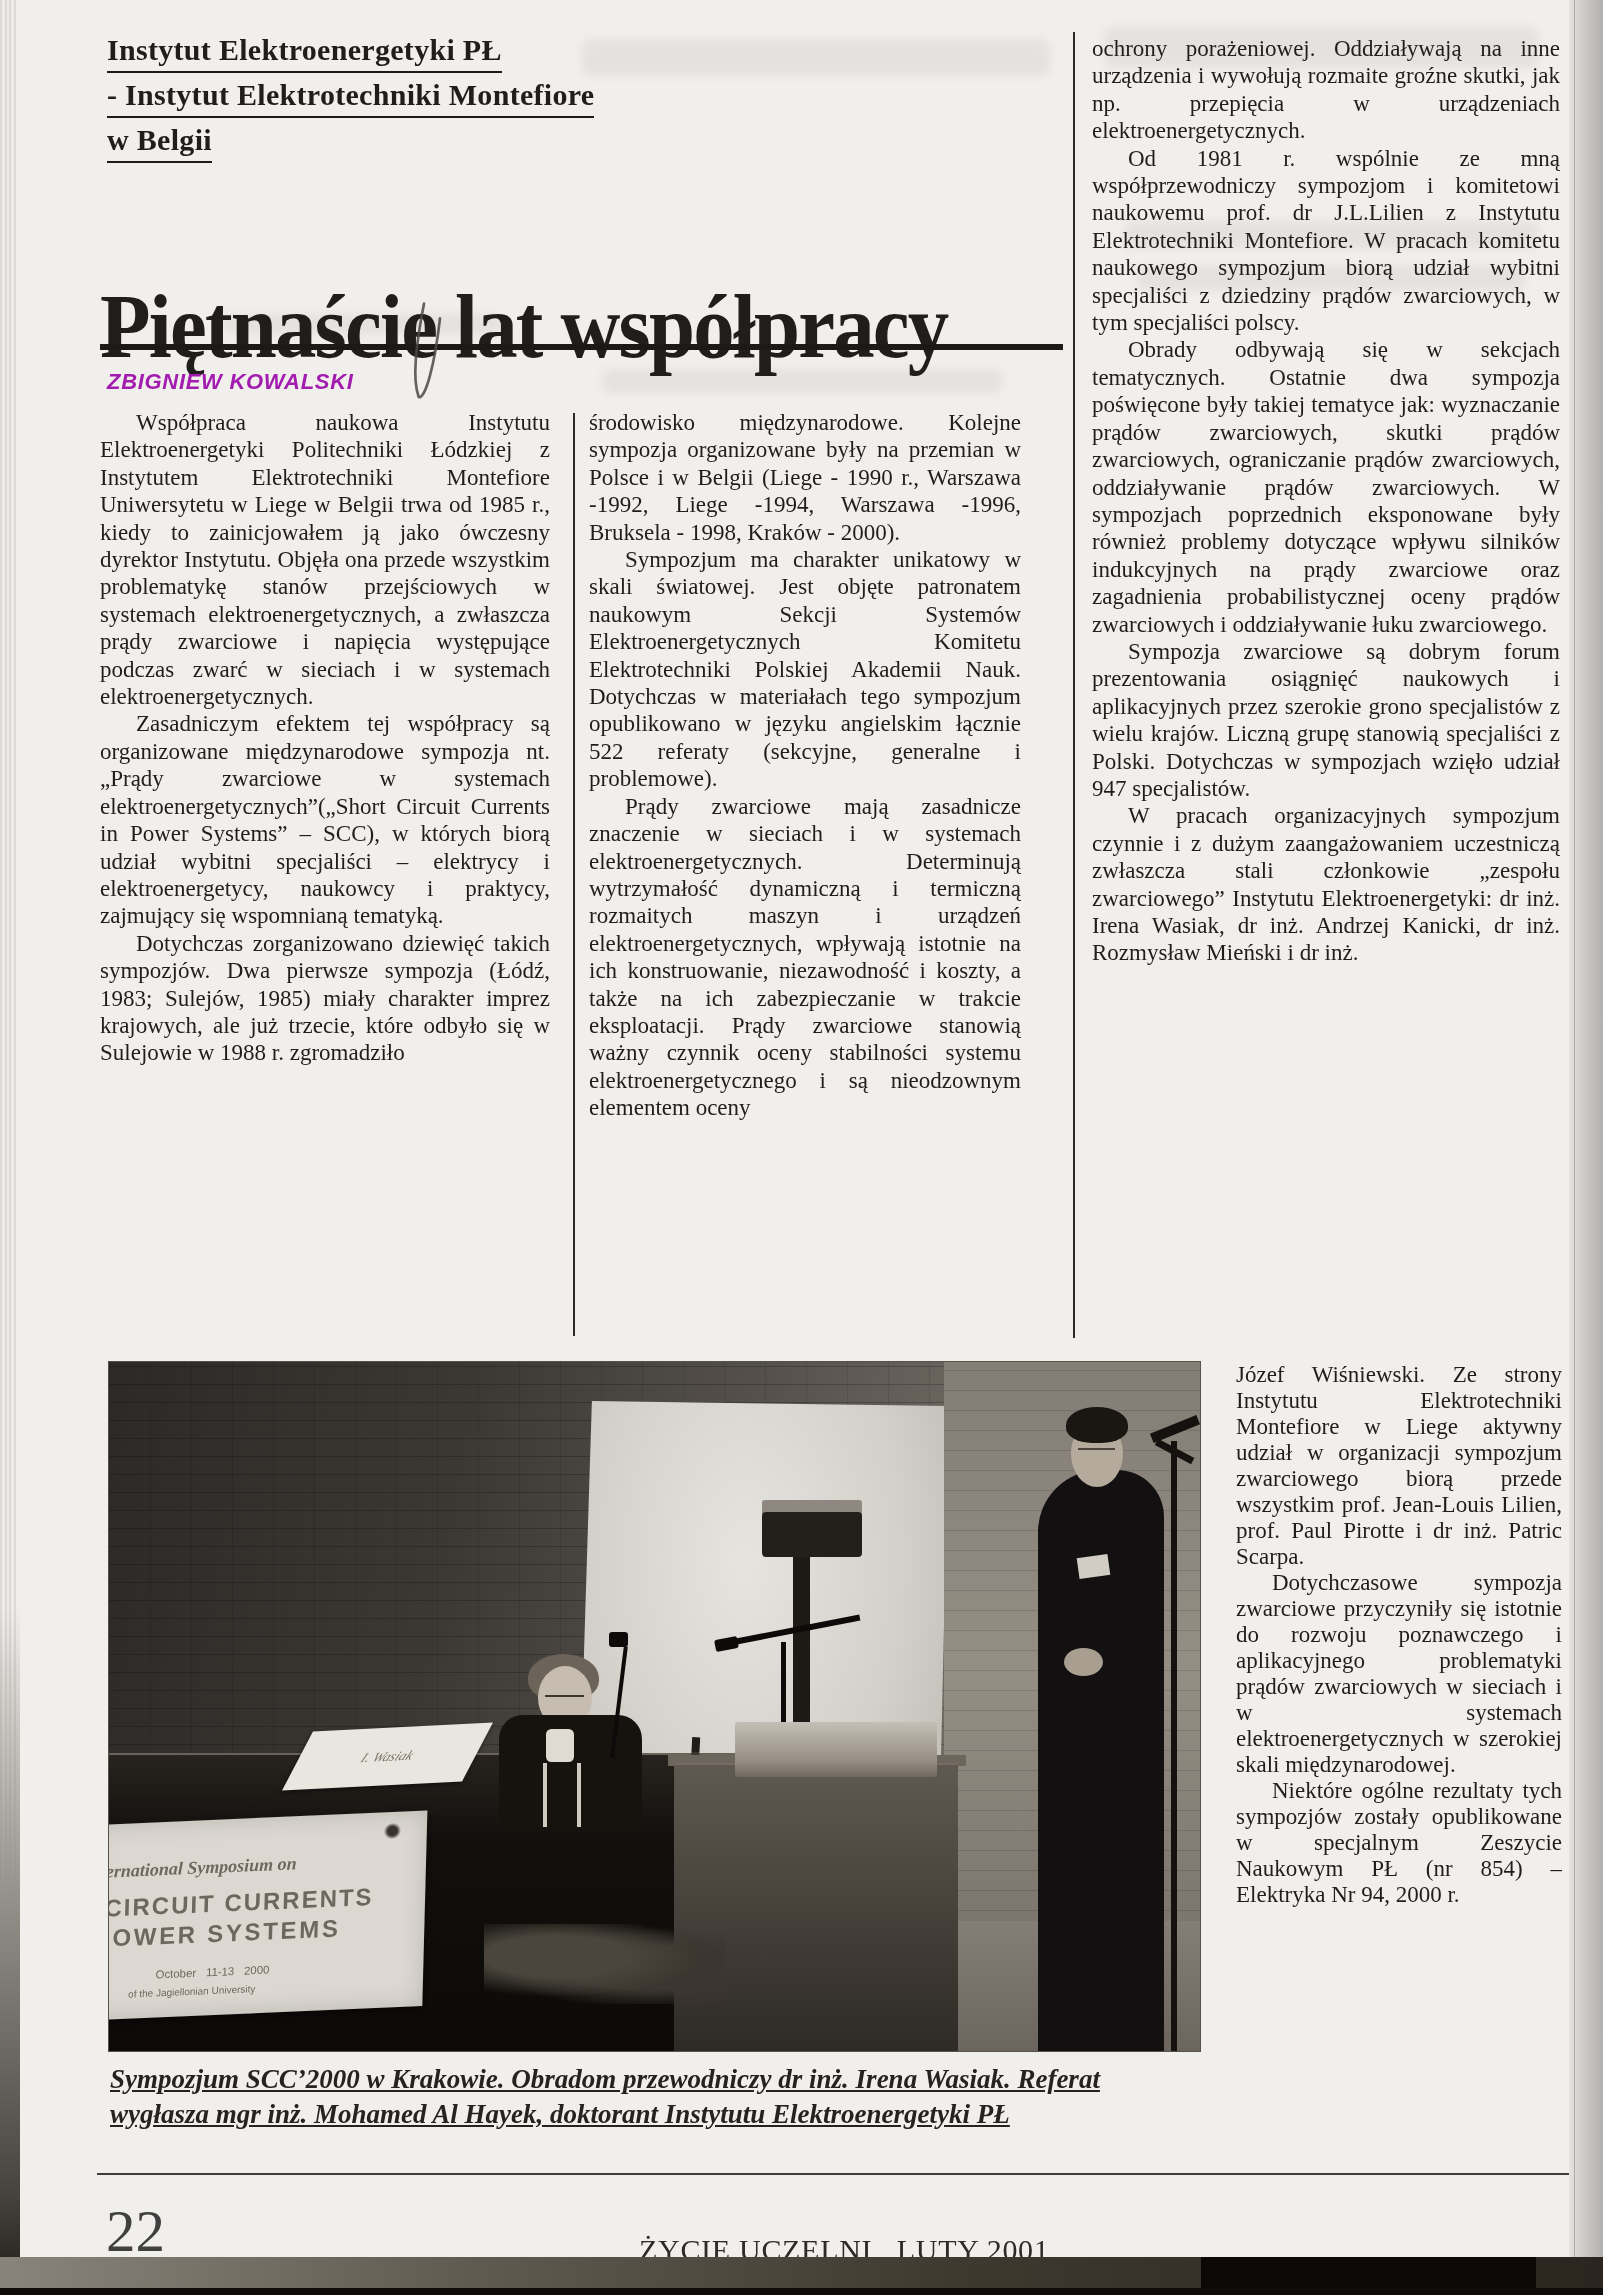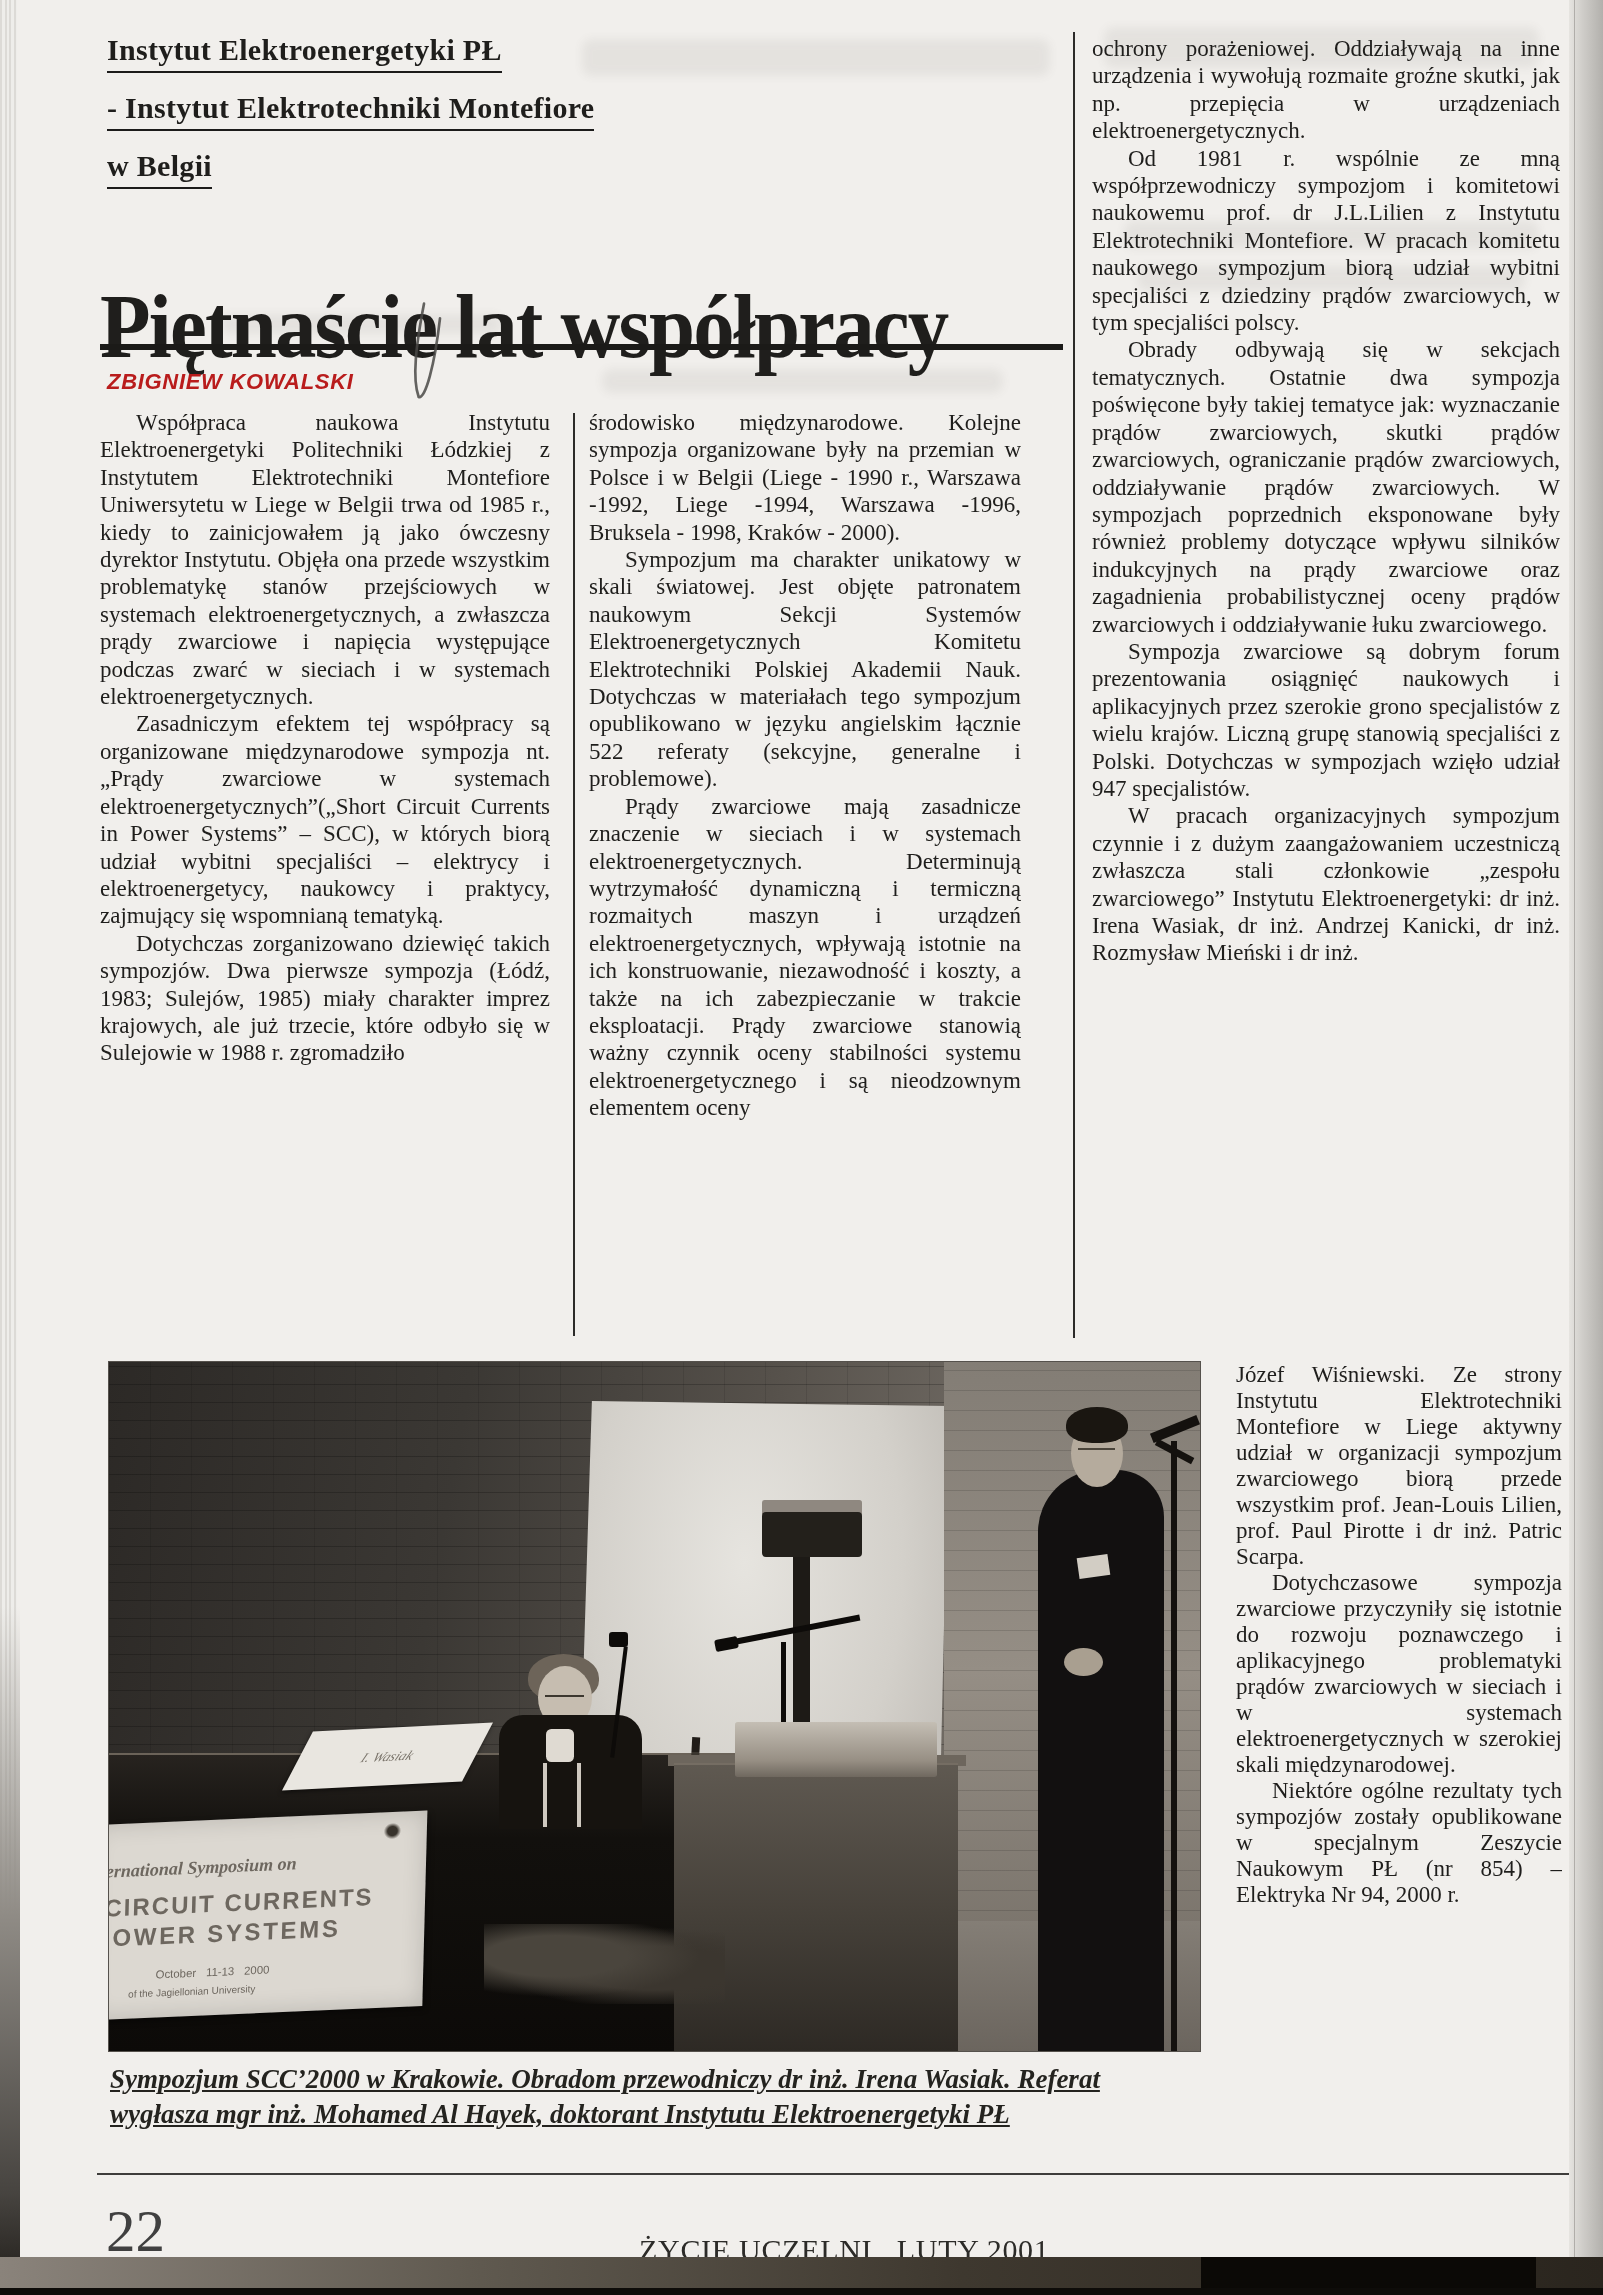--- a/index.html
+++ b/index.html
@@ -1,26 +1,26 @@
 <!DOCTYPE html>
 <html lang="pl" style="font-size:10.7px"><head>
 <meta charset="utf-8">
 <style>
   html,body{margin:0;padding:0;background:#d9d7d3;}
   #page{position:relative;width:1603px;height:2295px;background:#f1efec;overflow:hidden;
         font-family:"Liberation Serif",serif;color:#1f1e1c;}
   
   .kicker{position:absolute;left:107px;top:32px;font-weight:bold;font-size:30px;letter-spacing:0.3px;}
-  .kicker p{display:table;margin:0 0 17px 0;padding-bottom:4px;border-bottom:2.7px solid #1c1b1a;line-height:35px;}
+  .kicker p{display:table;margin:0 0 4px 0;padding-bottom:4px;border-bottom:2.7px solid #1c1b1a;line-height:35px;}
   .headline{position:absolute;left:100px;top:213px;font-size:92px;font-weight:700;line-height:1.12;
             letter-spacing:-2px;white-space:nowrap;}
   .headline span{display:inline-block;transform:scaleX(.9);transform-origin:left center;}
   .title-rule{position:absolute;left:100px;top:344px;width:963px;height:6px;background:#1b1a18;}
   .byline{position:absolute;left:107px;top:369px;font-family:"Liberation Sans",sans-serif;
-          font-weight:bold;font-style:italic;font-size:22px;letter-spacing:0.7px;color:#b91c1c;text-align:right;}
+          font-weight:bold;font-style:italic;font-size:22px;letter-spacing:0.7px;color:#a21caf;text-align:right;}
   .checkmark{position:absolute;left:396px;top:298px;}
   
   .col{position:absolute;font-size:23px;line-height:27.4px;text-align:justify;overflow:hidden;hyphens:auto;}
   .col p{margin:0;text-indent:36px;}
   .col.cont p:first-child{text-indent:0;}
   #col1{left:100px;top:409px;width:450px;height:929px;}
   #col2{left:589px;top:409px;width:432px;height:929px;}
   #col3a{left:1092px;top:35px;width:468px;height:1328px;}
   #col3b{left:1236px;top:1362px;width:326px;height:741px;line-height:26px;}
   .vrule{position:absolute;width:2px;background:#2c2b29;}

